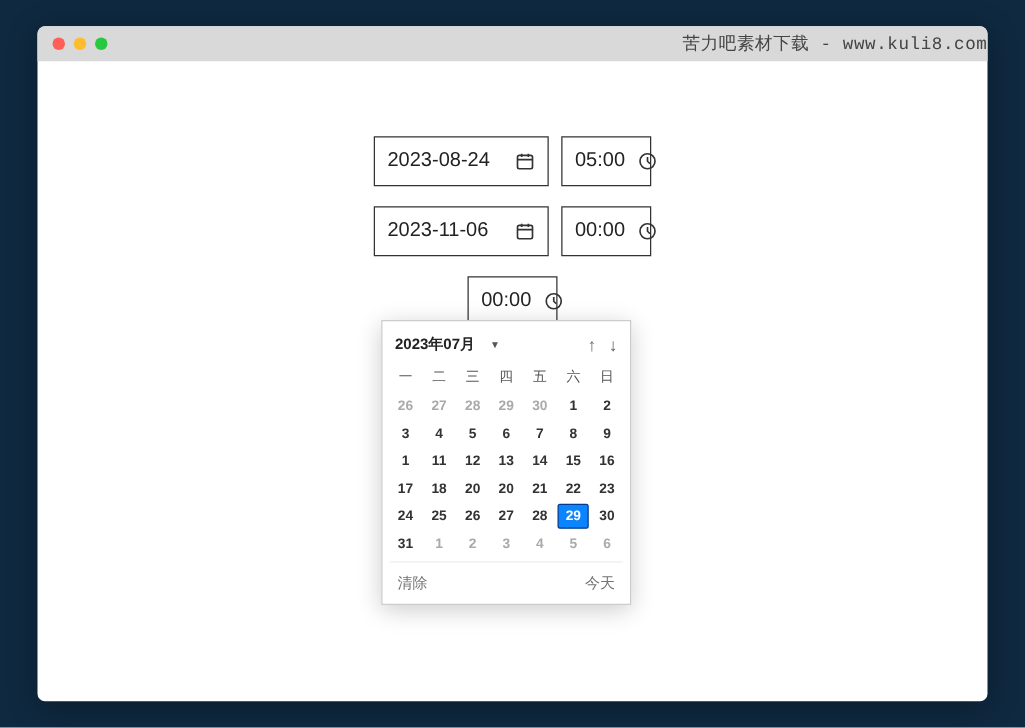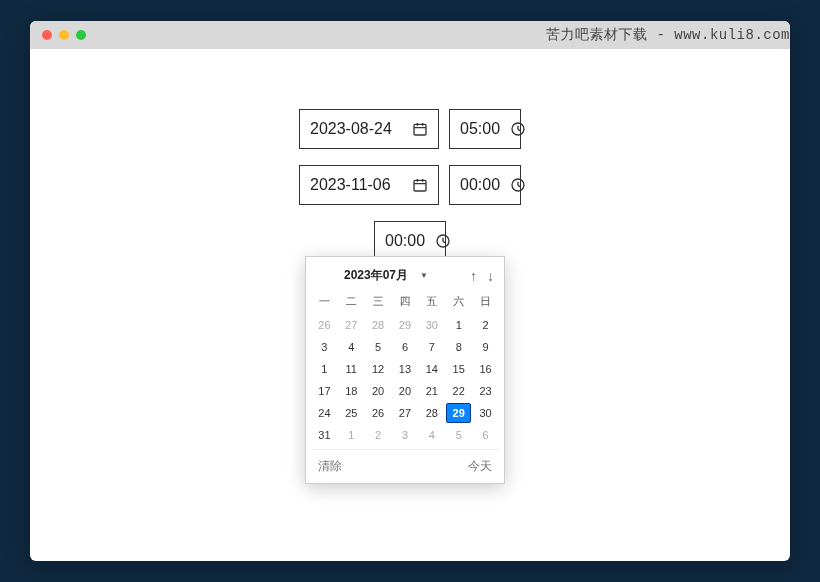--- a/index.html
+++ b/index.html
@@ -101,37 +101,37 @@
     justify-content: space-between;
     padding: 2px 4px 6px 4px;
   }
   .cal-title {
     font-weight: bold;
     font-size: 12px;
     color: #222;
     display: inline-flex;
     align-items: center;
     gap: 12px;
-    margin-left: 28px;
   }
   .cal-title .tri { font-size: 8px; color: #555; }
   .cal-nav { display: flex; gap: 10px; }
   .cal-nav .arrow { color: #666; font-size: 14px; cursor: pointer; }
   .cal-grid {
     display: grid;
     grid-template-columns: repeat(7, 1fr);
     gap: 2px;
     text-align: center;
   }
   .dow { color: #555; font-size: 11px; padding: 4px 0; }
   .day {
     padding: 4px 0;
     font-size: 11px;
     color: #333;
     cursor: pointer;
+    font-weight: bold;
   }
   .day.other { color: #aaa; }
   .day.selected {
     background: #0a84ff;
     color: #fff;
     border: 1px solid #003b8f;
     border-radius: 2px;
     font-weight: bold;
     padding: 3px 0;
   }

